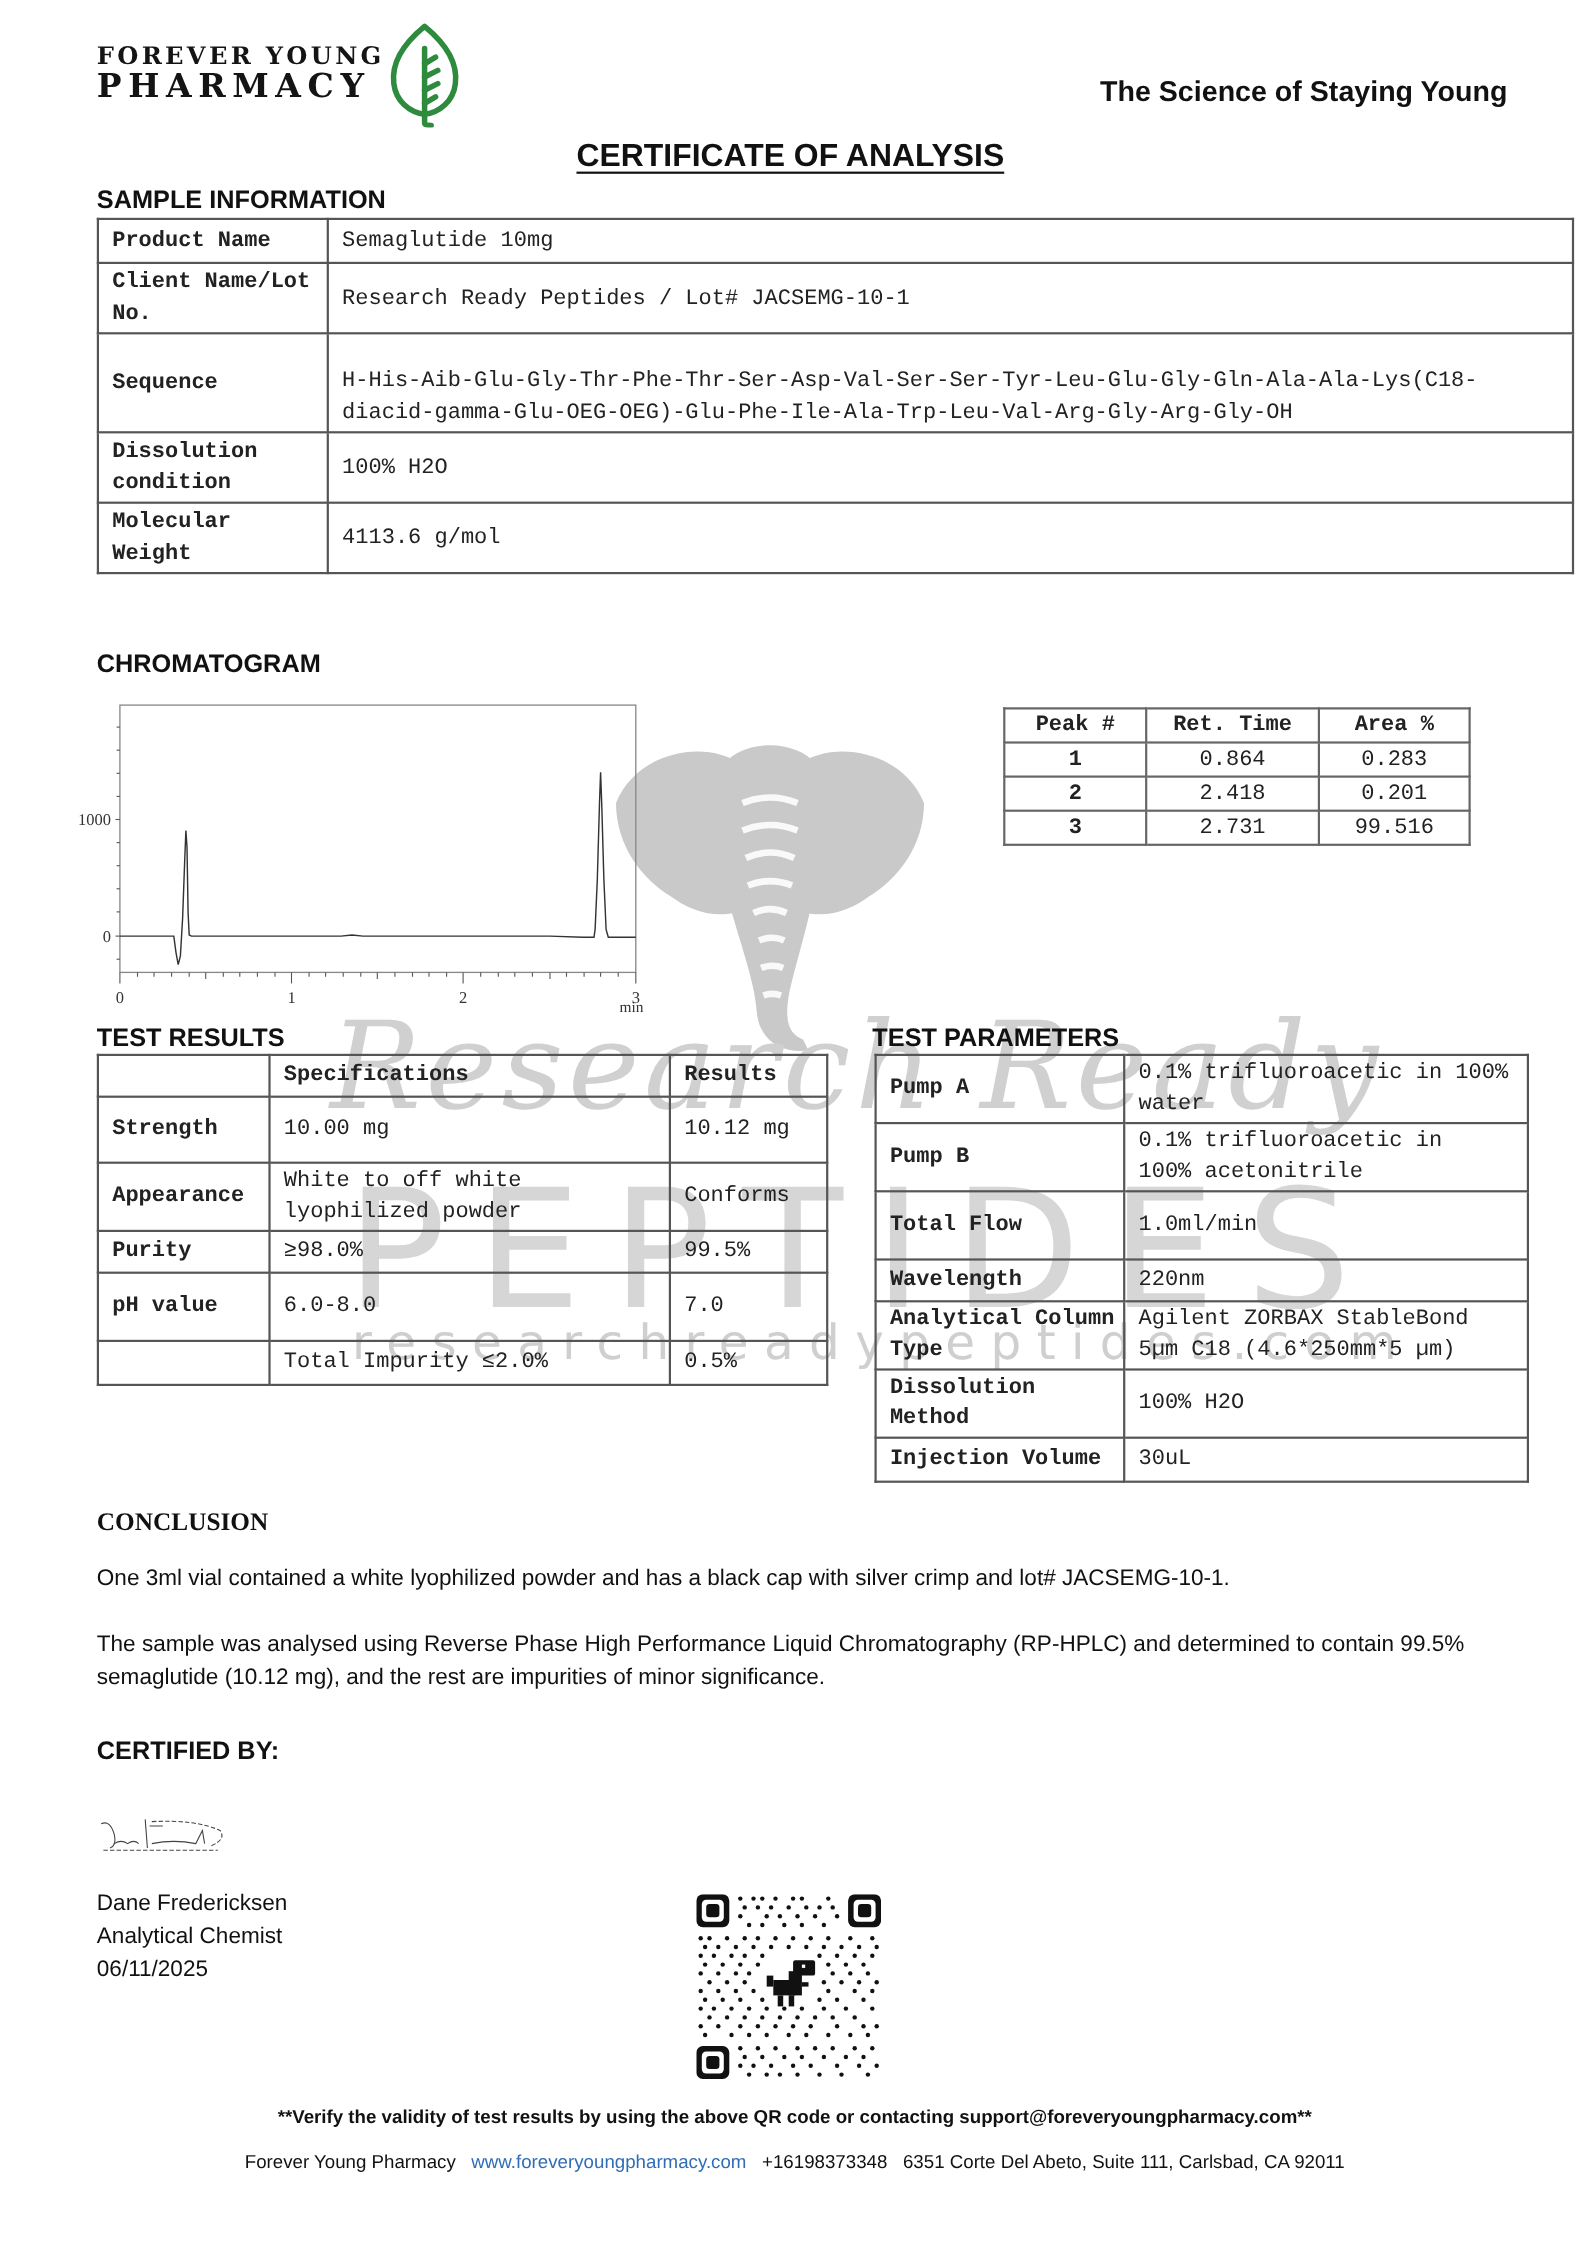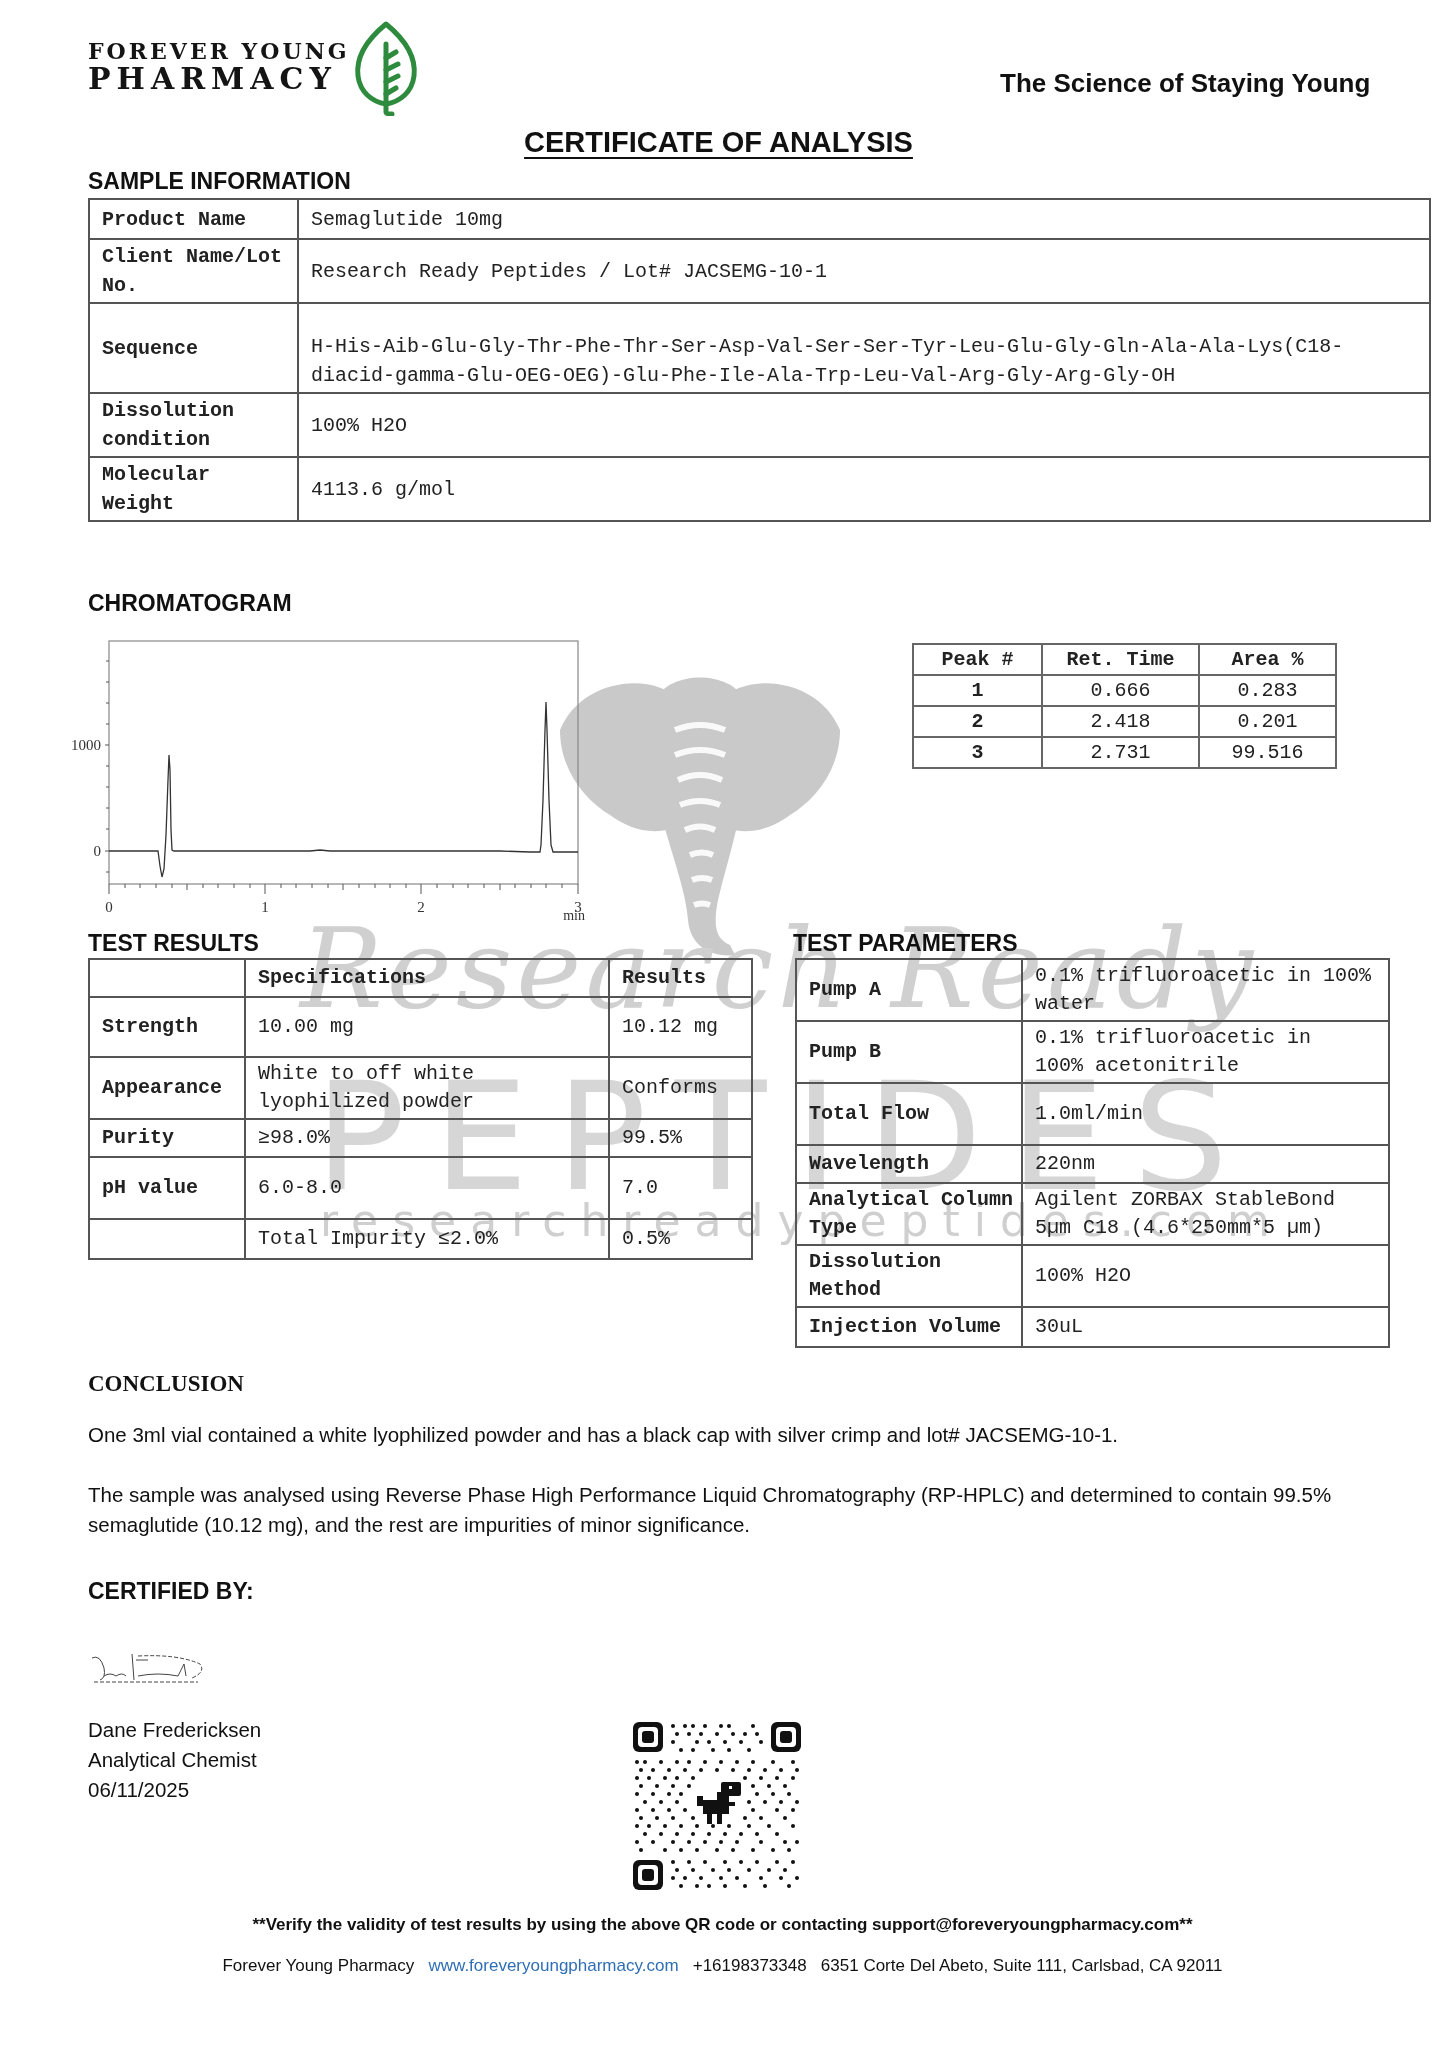--- a/index.html
+++ b/index.html
@@ -165,21 +165,21 @@
 
 <table class="abs peak" style="left:912px; top:643px; width:425px; z-index:1;">
   <tbody>
       <tr>
     <th style="width:127px">Peak #</th>
     <th style="width:155px">Ret. Time</th>
     <th>Area %</th>
   </tr>
   <tr>
     <td class="b">1</td>
-    <td>0.666</td>
+    <td>0.864</td>
     <td>0.283</td>
   </tr>
   <tr>
     <td class="b">2</td>
     <td>2.418</td>
     <td>0.201</td>
   </tr>
   <tr>
     <td class="b">3</td>
     <td>2.731</td>

